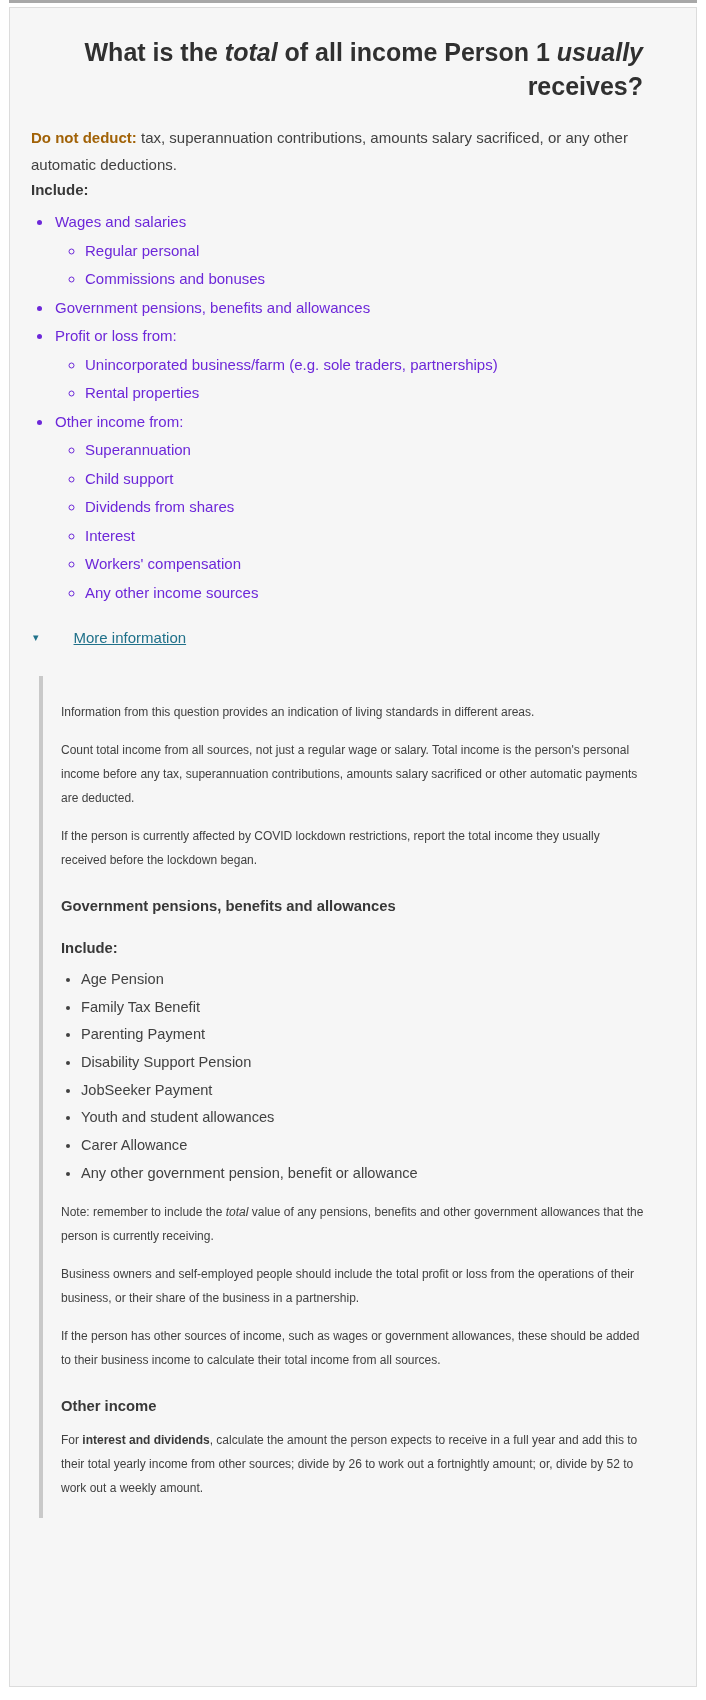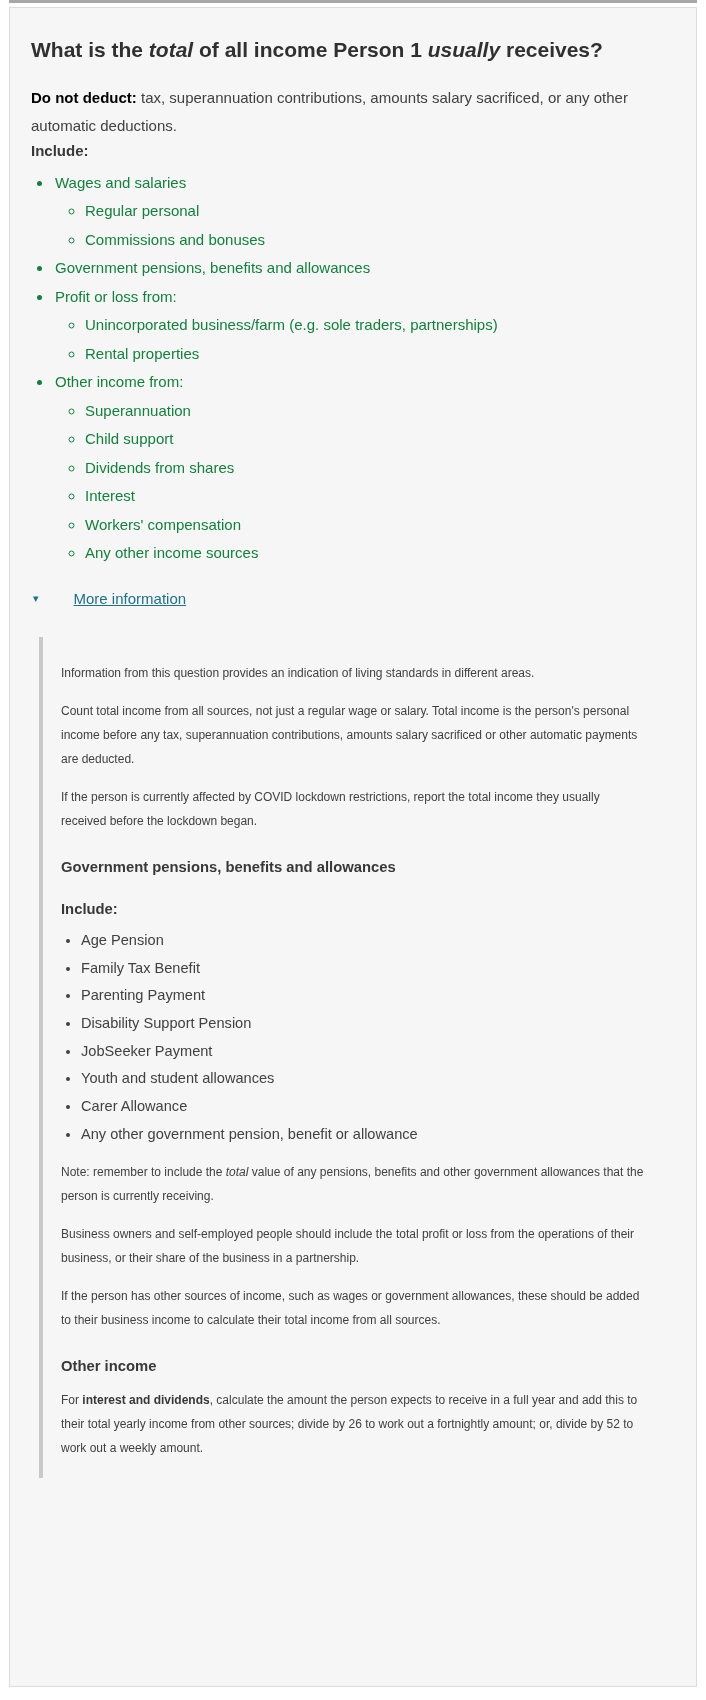--- a/index.html
+++ b/index.html
@@ -21,50 +21,51 @@
   .card {
     margin: 4px 9px 0 9px;
     border: 1px solid #dcdcdc;
     background: #f6f6f6;
     padding: 20px 44px 48px 21px;
     min-height: 1680px;
   }
 
   h1.question-title {
     margin: 8px 0 20px 0;
-    font-size: 21px;
+    font-size: 25px;
     line-height: 1.35;
     color: #303030;
     font-weight: 700;
     max-width: 612px;
+    text-align: right;
   }
   h1.question-title em { font-style: italic; }
 
   p.intro {
     margin: 0;
     font-size: 15px;
     line-height: 1.85;
     color: #414141;
     max-width: 640px;
   }
-  p.intro strong { color: #000000; }
+  p.intro strong { color: #a16207; }
 
   p.include-label {
     margin: 2px 0 0 0;
     font-size: 15px;
     font-weight: 700;
     color: #383838;
   }
 
   ul.main-list {
     margin: 14px 0 15px 0;
     padding-left: 22px;
     list-style: disc;
     font-size: 15px;
-    color: #15803d;
+    color: #6d28d9;
   }
   ul.main-list > li { margin: 9px 0; line-height: 1.3; padding-left: 2px; }
   ul.main-list ul.sub-list {
     list-style: circle;
     margin: 9px 0;
     padding-left: 30px;
   }
   ul.main-list ul.sub-list > li { margin: 9px 0; line-height: 1.3; }
 
   .more-info-row {

